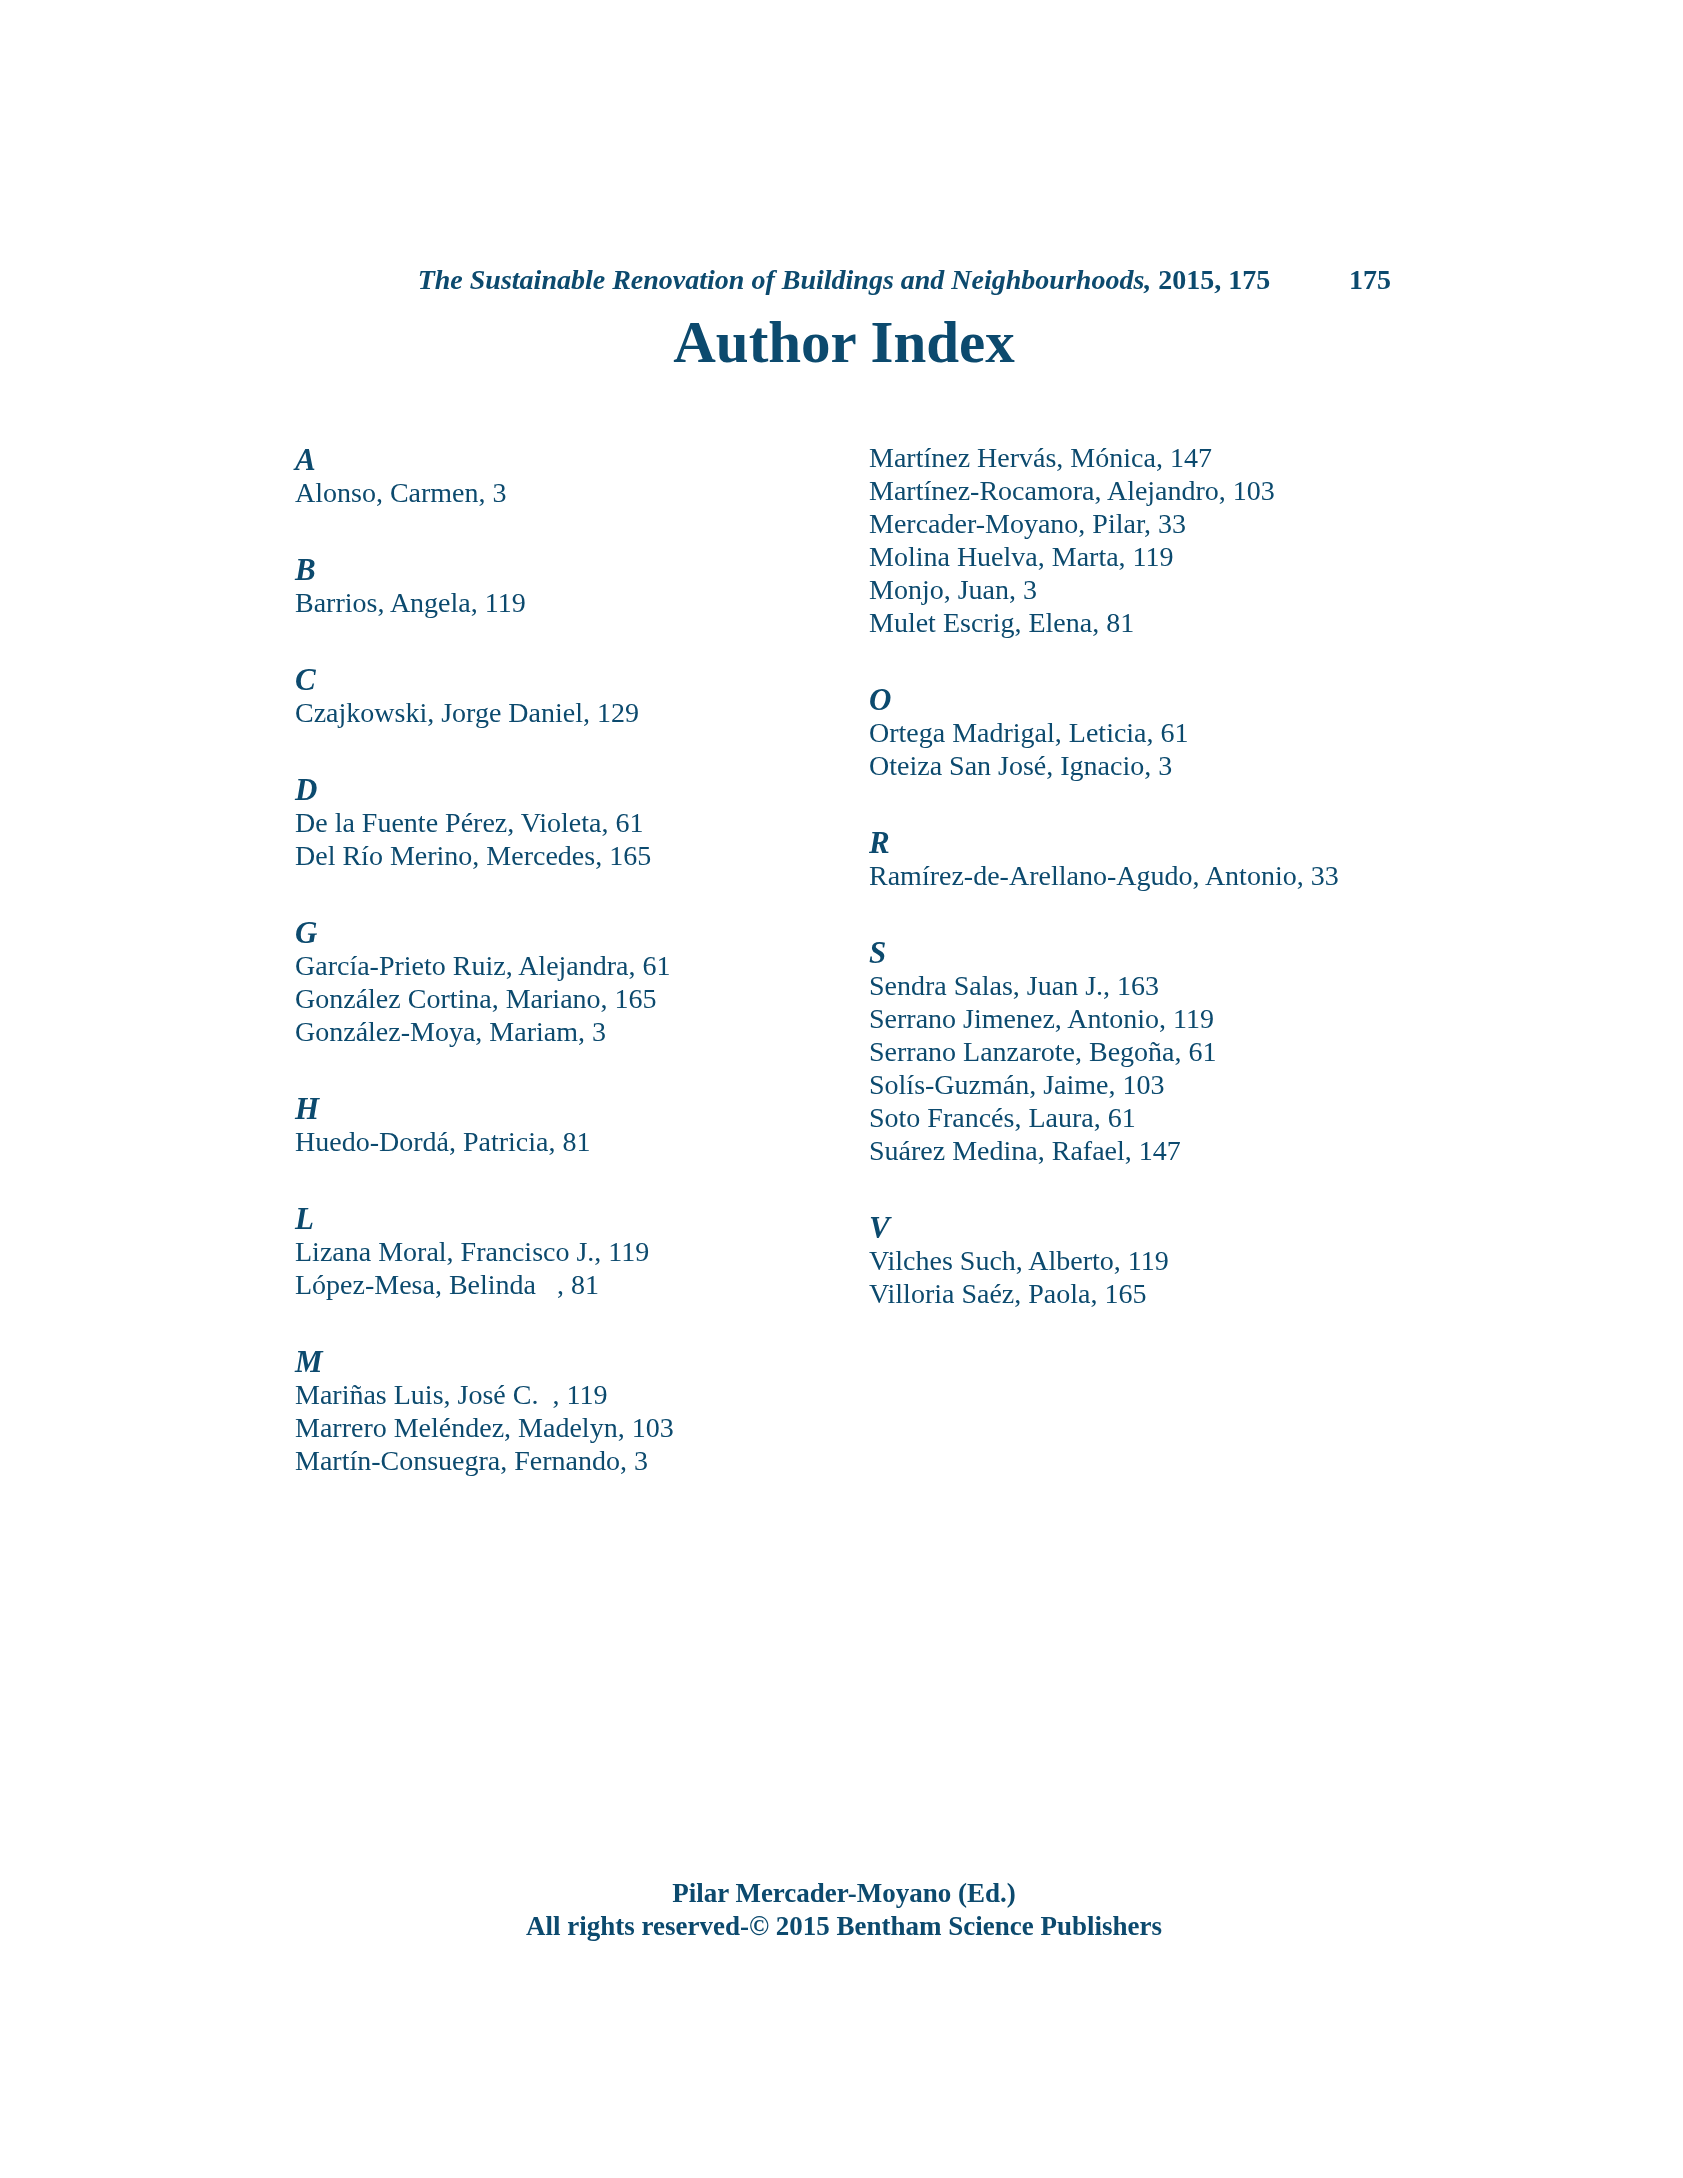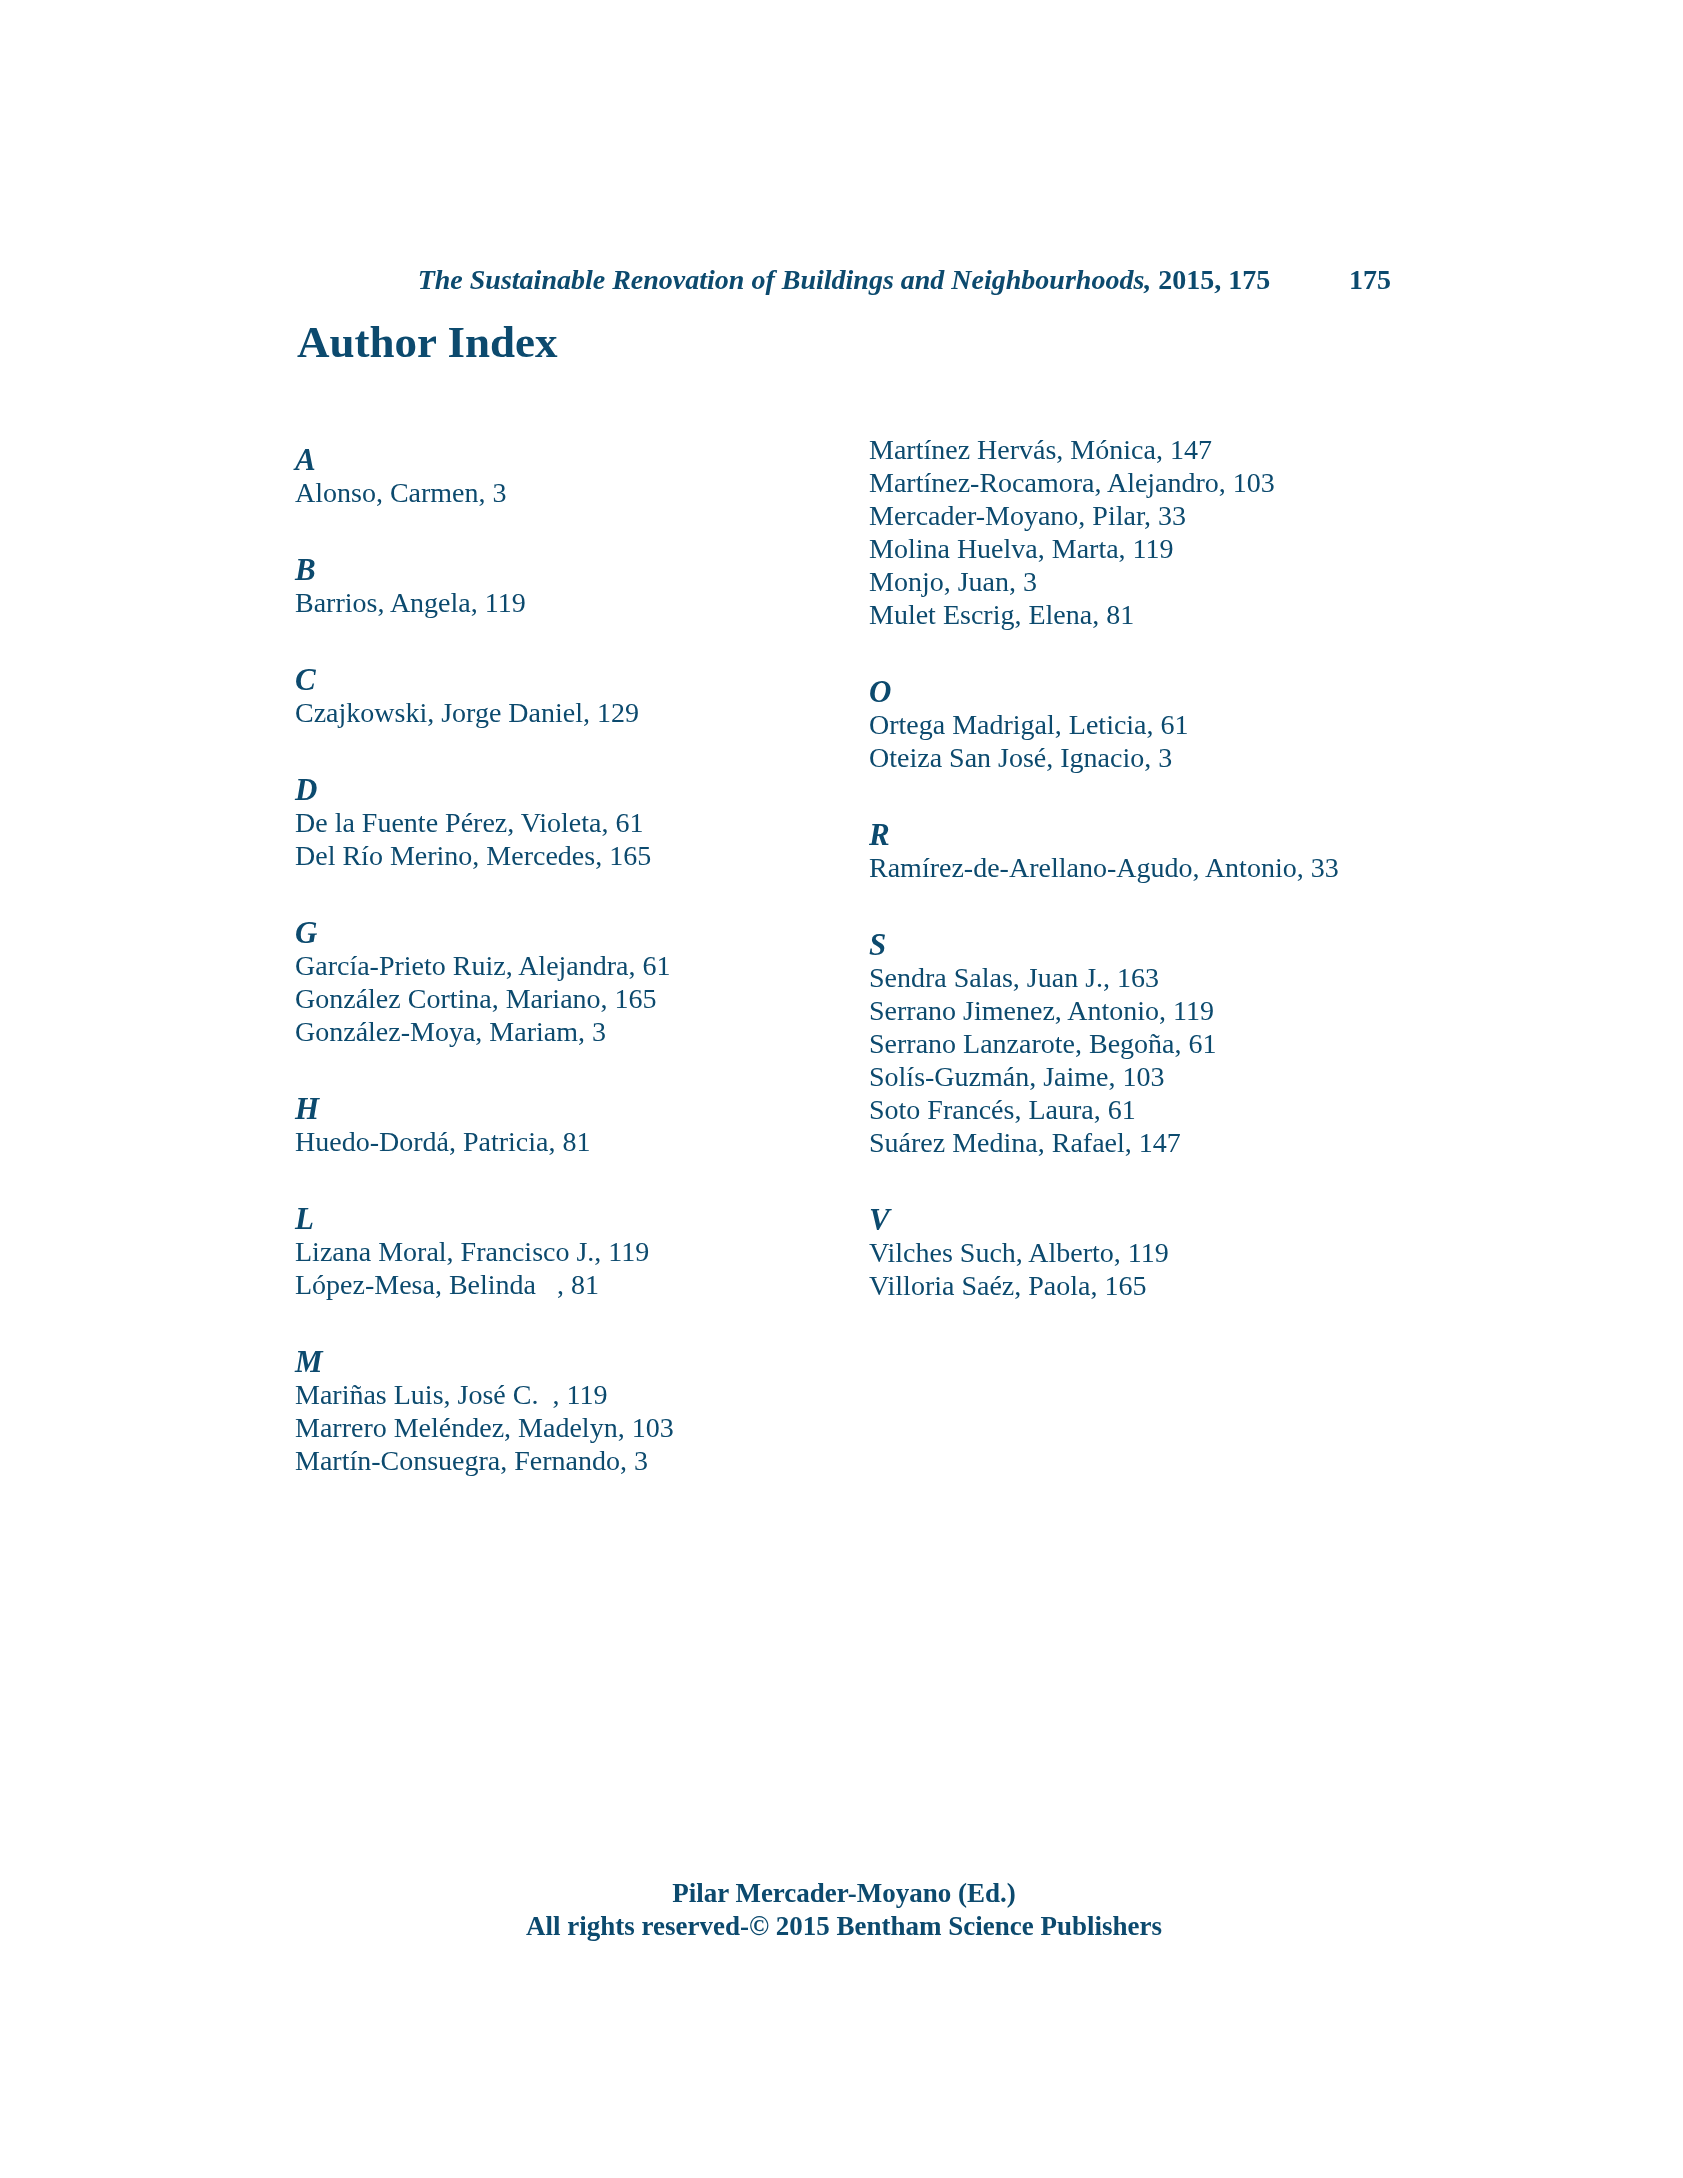--- a/index.html
+++ b/index.html
@@ -42,33 +42,34 @@
     font-weight: bold;
     font-size: 28px;
     line-height: 34px;
   }
   .doc-title {
     position: absolute;
     top: 317px;
     left: 297px;
     width: 1094px;
     margin: 0;
-    font-size: 45px;
+    text-align: center;
+    font-size: 59px;
     line-height: 51px;
     font-weight: bold;
   }
   .col {
     position: absolute;
     top: 433px;
     width: 569px;
   }
   .col-left  { left: 295px; }
   .col-right { left: 869px; }
   .section { margin-top: 44px; }
-  .col .section:first-child { margin-top: 0; }
+  .col .section:first-child { margin-top: 8px; }
   .col-left .section:first-child { margin-top: 10px; }
   .letter {
     font-size: 31px;
     line-height: 33px;
     font-weight: bold;
     font-style: italic;
   }
   .entry {
     font-size: 28px;
     line-height: 33px;

